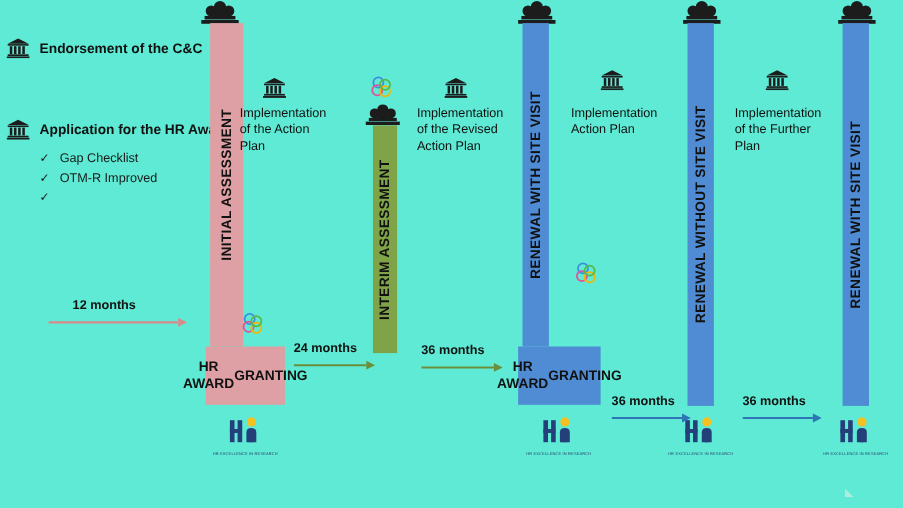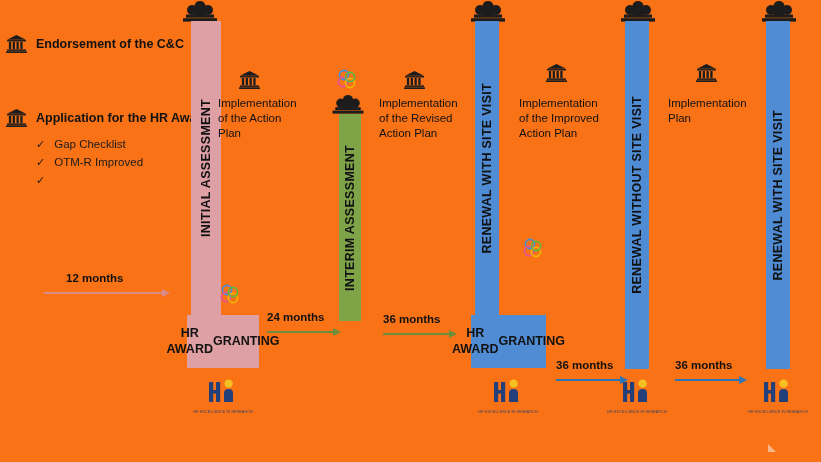--- a/index.html
+++ b/index.html
@@ -10,21 +10,21 @@
   body {
     font-family: "Liberation Sans", sans-serif;
     width: 821px;
     height: 462px;
     overflow: hidden;
   }
   #canvas {
     position: relative;
     width: 821px;
     height: 462px;
-    background: #f97316;
+    background: #5eead4;
   }
   .abs { position: absolute; }
 
   
   .bar {
     position: absolute;
     display: flex;
     align-items: center;
     justify-content: center;
   }
@@ -327,21 +327,20 @@
       <rect x="3" y="8.4" width="2.4" height="7.5" fill="#1c1c1c"></rect>
       <rect x="7" y="8.4" width="2.4" height="7.5" fill="#1c1c1c"></rect>
       <rect x="11" y="8.4" width="2.4" height="7.5" fill="#1c1c1c"></rect>
       <rect x="15" y="8.4" width="2.4" height="7.5" fill="#1c1c1c"></rect>
       <rect x="1" y="16.2" width="20" height="1.6" fill="#1c1c1c"></rect>
       <rect x="0" y="18.2" width="22" height="1.8" fill="#1c1c1c"></rect>
     </svg>
   </div>
   <div class="desc" style="left:519px; top:96px; width:104px;">
     <div>Implementation</div>
-    <div>of the Improved</div>
     <div>Action Plan</div>
   </div>
 
   <div class="arrow-group" style="left:556px; top:335px;">
     <span class="arrow-label">36 months</span>
     <svg class="arrow-line" width="72" height="10" viewBox="0 0 72 10">
       <line x1="0" y1="5" x2="64" y2="5" stroke="#2E75B6" stroke-width="1.8"></line>
       <polygon points="64,1 72,5 64,9" fill="#2E75B6"></polygon>
     </svg>
   </div>
@@ -379,20 +378,21 @@
       <rect x="3" y="8.4" width="2.4" height="7.5" fill="#1c1c1c"></rect>
       <rect x="7" y="8.4" width="2.4" height="7.5" fill="#1c1c1c"></rect>
       <rect x="11" y="8.4" width="2.4" height="7.5" fill="#1c1c1c"></rect>
       <rect x="15" y="8.4" width="2.4" height="7.5" fill="#1c1c1c"></rect>
       <rect x="1" y="16.2" width="20" height="1.6" fill="#1c1c1c"></rect>
       <rect x="0" y="18.2" width="22" height="1.8" fill="#1c1c1c"></rect>
     </svg>
   </div>
   <div class="desc" style="left:668px; top:96px; width:104px;">
     <div>Implementation</div>
+    <div>of the Further</div>
     <div>Plan</div>
   </div>
 
   <div class="arrow-group" style="left:675px; top:335px;">
     <span class="arrow-label">36 months</span>
     <svg class="arrow-line" width="72" height="10" viewBox="0 0 72 10">
       <line x1="0" y1="5" x2="64" y2="5" stroke="#2E75B6" stroke-width="1.8"></line>
       <polygon points="64,1 72,5 64,9" fill="#2E75B6"></polygon>
     </svg>
   </div>

